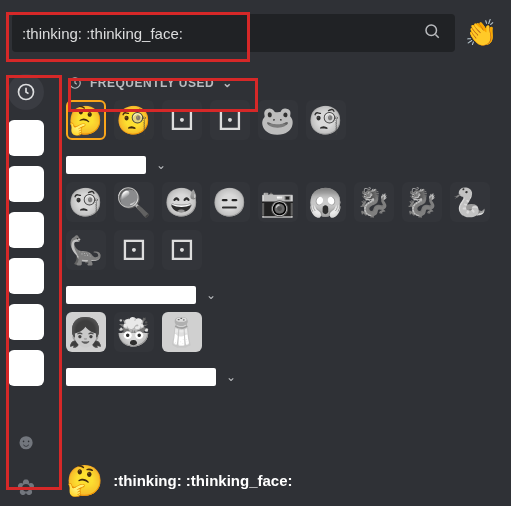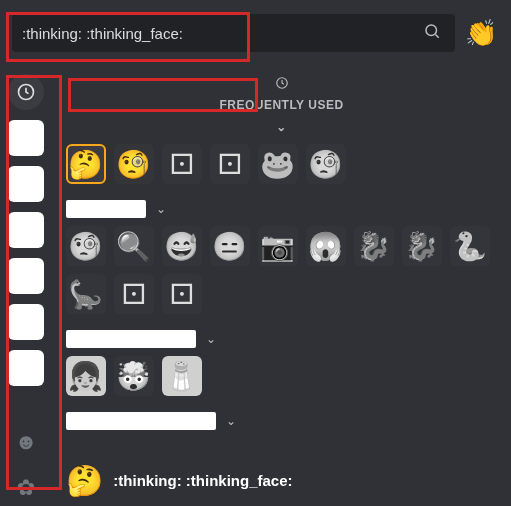--- a/index.html
+++ b/index.html
@@ -51,21 +51,20 @@
   .cat.recent { background:#3a3c42; color:#dcddde; border-radius:50%; }
   .cat.dim { background:transparent; color:#72767d; font-size:22px; }
 
   .main { flex:1; padding:10px 14px 8px 14px; overflow:hidden; display:flex; flex-direction:column; }
 
   .section-head {
     display:flex; align-items:center; gap:8px;
     color:#b9bbbe; font-size:12px; font-weight:700;
     letter-spacing:0.5px; padding:4px 2px 10px 2px;
     cursor:pointer;
-    flex-direction:column;
   }
   .section-head .chev { font-size:12px; color:#b9bbbe; }
 
   .grid {
     display:flex; flex-wrap:wrap; gap:8px;
     padding-bottom:10px;
   }
   .emoji {
     width:40px; height:40px; border-radius:6px;
     display:flex; align-items:center; justify-content:center;

